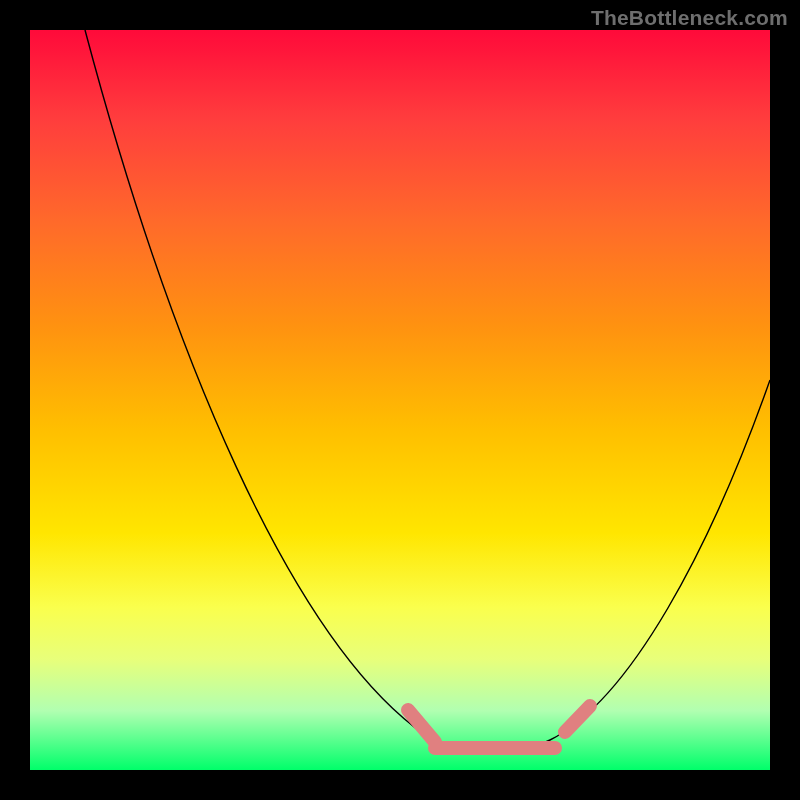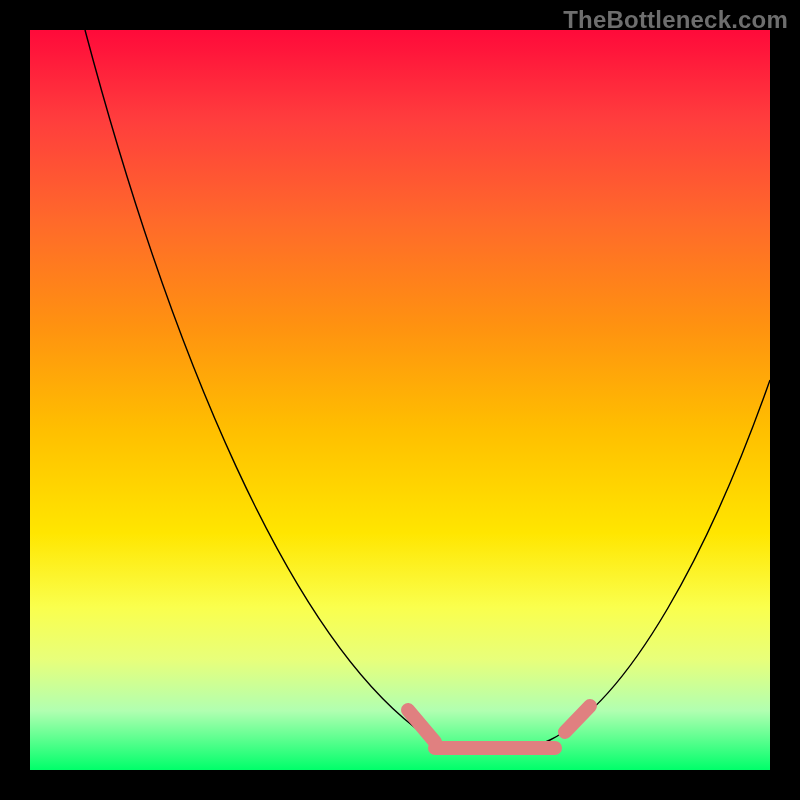--- a/index.html
+++ b/index.html
@@ -33,21 +33,21 @@
       #faff4d 78%,
       #e8ff7a 85%,
       #b1ffb1 92%,
       #00ff6a 100%);
   }
   .watermark {
     position: absolute;
     top: 6px;
     right: 12px;
     color: #6e6e6e;
-    font-size: 24px;
+    font-size: 21px;
     font-weight: 600;
     letter-spacing: 0.2px;
     user-select: none;
   }
   svg.curve {
     position: absolute;
     left: 0;
     top: 0;
     width: 740px;
     height: 740px;

